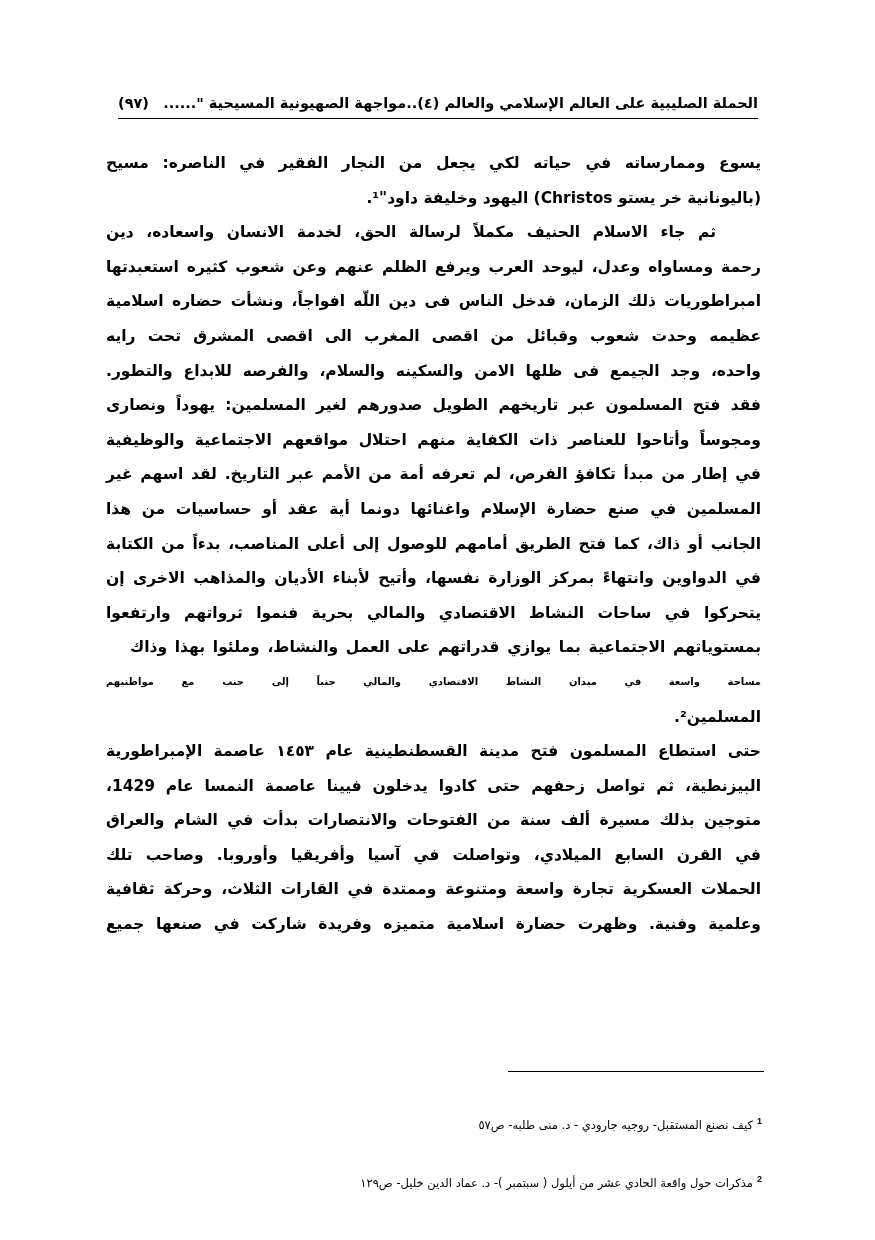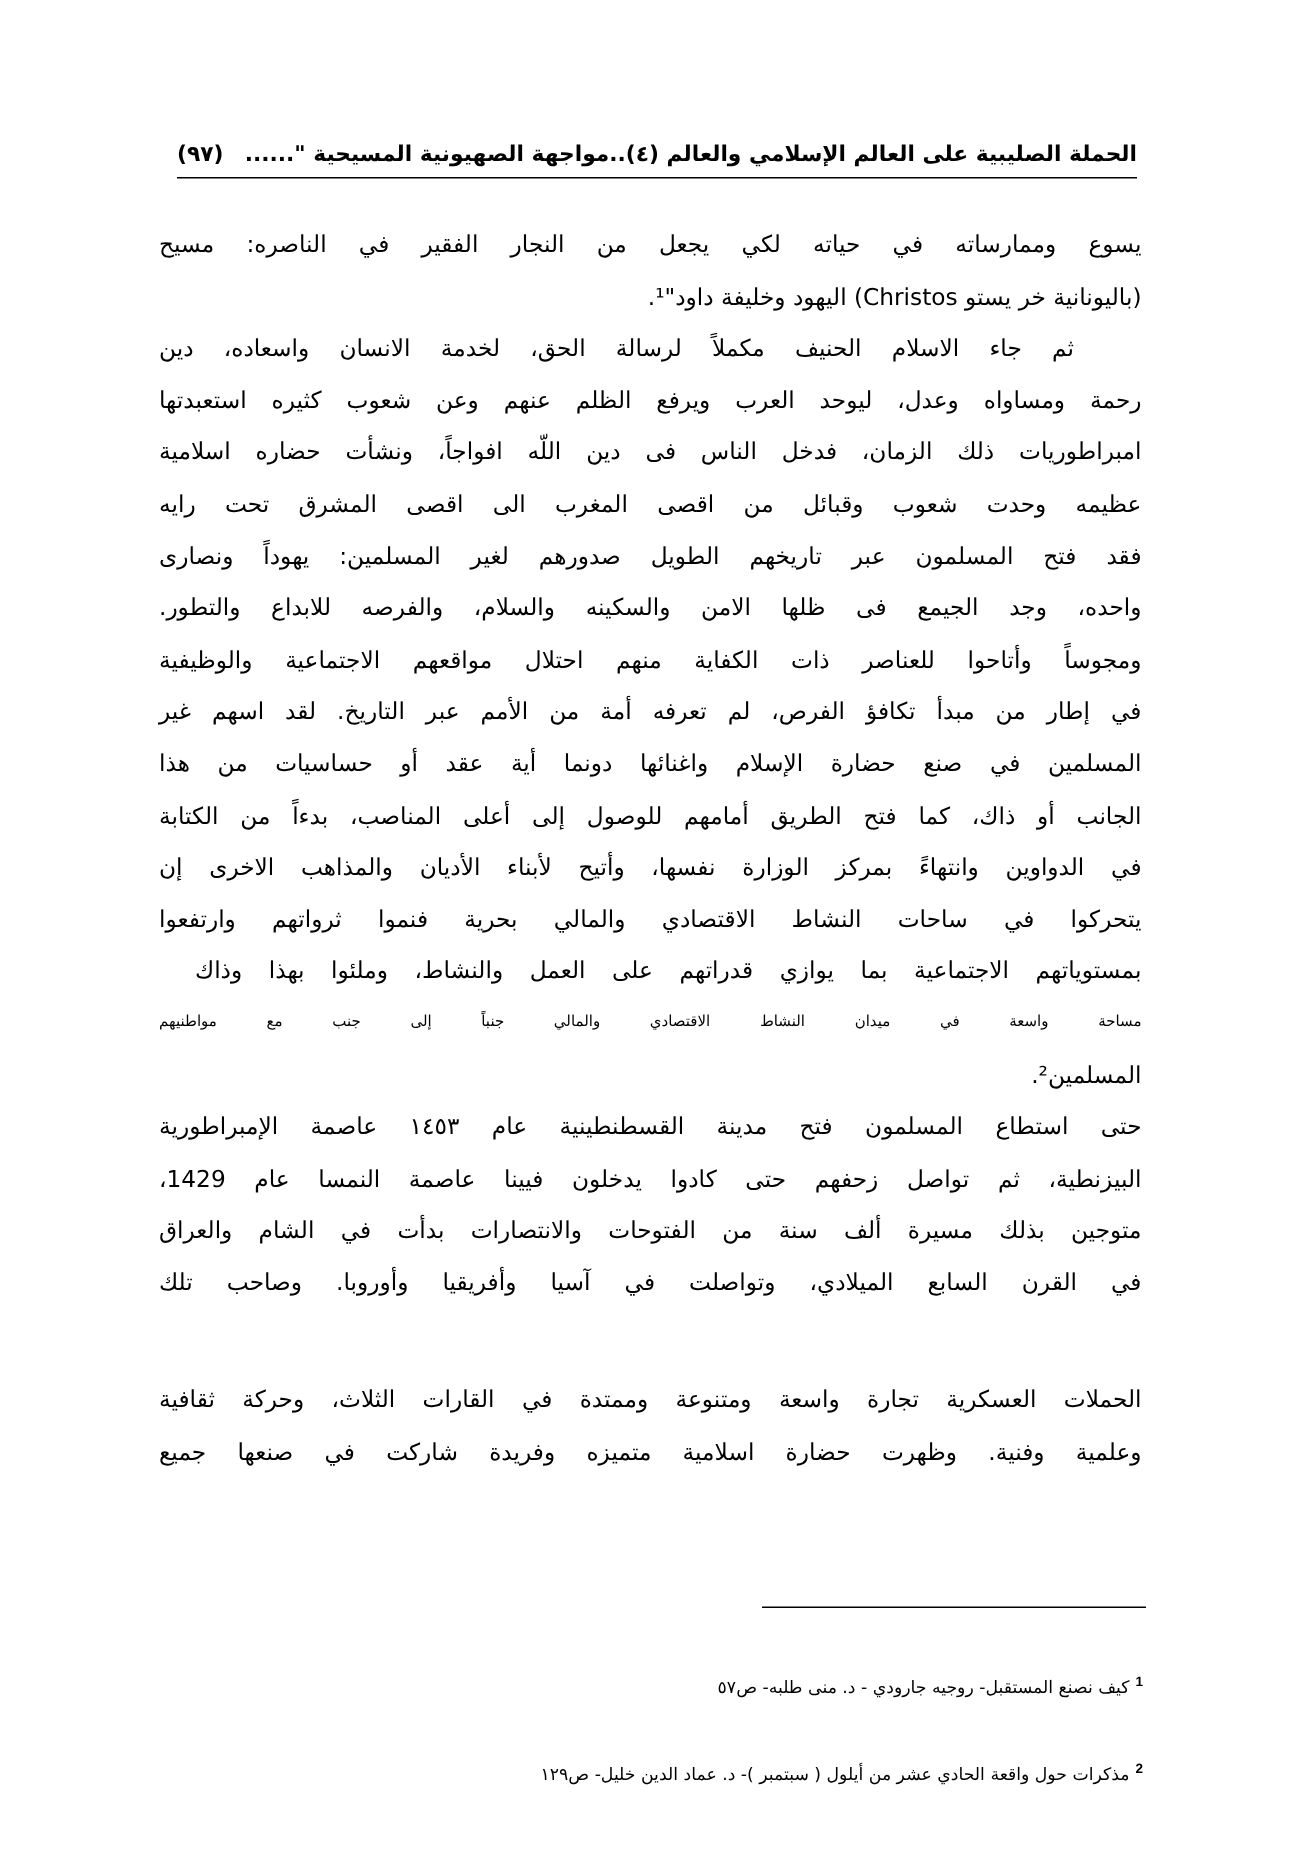--- a/index.html
+++ b/index.html
@@ -12,21 +12,21 @@
     display: flex; justify-content: space-between; align-items: center; white-space: nowrap;
   }
   .header .title { }
   .header .pnum { direction: rtl; }
   .body {
     position: absolute; left: 106px; top: 146px; width: 655px;
     direction: rtl; text-align: justify; text-align-last: right;
     font-family: "DejaVu Sans", sans-serif; font-size: 15.5px; line-height: 34.6px;
   }
   .body p { margin: 0; }
-  .body .line { display: block; text-align: justify; text-align-last: justify; white-space: nowrap; }
+  .body .line { display: block; text-align: justify; text-align-last: justify; white-space: nowrap; font-weight: bold; }
   .body .line.last { text-align-last: right; }
   .rule {
     position: absolute; left: 508px; top: 1071px; width: 256px; height: 0;
     border-top: 1px solid #000;
   }
   .footnotes {
     position: absolute; left: 200px; top: 1078px; width: 562px;
     direction: rtl; font-family: "DejaVu Sans", sans-serif; font-size: 11.5px; line-height: 22px;
   }
   .footnotes .fn-item { white-space: nowrap; margin-top: 32px; }
@@ -45,38 +45,38 @@
   <div class="body">
     <p>
       <span class="line" style="font-size: 15.5px;">يسوع وممارساته في حياته لكي يجعل من النجار الفقير في الناصره: مسيح</span>
       <span class="line last" style="font-size: 15.5px;">(باليونانية خر يستو Christos) اليهود وخليفة داود"¹.</span>
     </p>
     <p>
       <span class="line" style="padding-right: 45px; font-size: 15.5px;">ثم جاء الاسلام الحنيف مكملاً لرسالة الحق، لخدمة الانسان واسعاده، دين</span>
       <span class="line" style="font-size: 15.5px;">رحمة ومساواه وعدل، ليوحد العرب ويرفع الظلم عنهم وعن شعوب كثيره استعبدتها</span>
       <span class="line" style="font-size: 15.5px;">امبراطوريات ذلك الزمان، فدخل الناس فى دين اللّه افواجاً، ونشأت حضاره اسلامية</span>
       <span class="line" style="font-size: 15.5px;">عظيمه وحدت شعوب وقبائل من اقصى المغرب الى اقصى المشرق تحت رايه</span>
+      <span class="line" style="font-size: 15.5px;">واحده، وجد الجيمع فى ظلها الامن والسكينه والسلام، والفرصه للابداع والتطور.</span>
       <span class="line" style="font-size: 15.5px;">فقد فتح المسلمون عبر تاريخهم الطويل صدورهم لغير المسلمين: يهوداً ونصارى</span>
-      <span class="line" style="font-size: 15.5px;">واحده، وجد الجيمع فى ظلها الامن والسكينه والسلام، والفرصه للابداع والتطور.</span>
       <span class="line" style="font-size: 15.5px;">ومجوساً وأتاحوا للعناصر ذات الكفاية منهم احتلال مواقعهم الاجتماعية والوظيفية</span>
       <span class="line" style="font-size: 15.5px;">في إطار من مبدأ تكافؤ الفرص، لم تعرفه أمة من الأمم عبر التاريخ. لقد اسهم غير</span>
       <span class="line" style="font-size: 15.5px;">المسلمين في صنع حضارة الإسلام واغنائها دونما أية عقد أو حساسيات من هذا</span>
       <span class="line" style="font-size: 15.5px;">الجانب أو ذاك، كما فتح الطريق أمامهم للوصول إلى أعلى المناصب، بدءاً من الكتابة</span>
       <span class="line" style="font-size: 15.5px;">في الدواوين وانتهاءً بمركز الوزارة نفسها، وأتيح لأبناء الأديان والمذاهب الاخرى إن</span>
       <span class="line" style="font-size: 15.5px;">يتحركوا في ساحات النشاط الاقتصادي والمالي بحرية فنموا ثرواتهم وارتفعوا</span>
       <span class="line" style="font-size: 15.5px; margin-left: 24px;">بمستوياتهم الاجتماعية بما يوازي قدراتهم على العمل والنشاط، وملئوا بهذا وذاك</span>
       <span class="line" style="font-size: 10px;">مساحة واسعة في ميدان النشاط الاقتصادي والمالي جنباً إلى جنب مع مواطنيهم</span>
       <span class="line last" style="font-size: 15.5px;">المسلمين².</span>
     </p>
     <p>
       <span class="line" style="font-size: 15.5px;">حتى استطاع المسلمون فتح مدينة القسطنطينية عام ١٤٥٣ عاصمة الإمبراطورية</span>
       <span class="line" style="font-size: 15.5px;">البيزنطية، ثم تواصل زحفهم حتى كادوا يدخلون فيينا عاصمة النمسا عام 1429،</span>
       <span class="line" style="font-size: 15.5px;">متوجين بذلك مسيرة ألف سنة من الفتوحات والانتصارات بدأت في الشام والعراق</span>
       <span class="line" style="font-size: 15.5px;">في القرن السابع الميلادي، وتواصلت في آسيا وأفريقيا وأوروبا. وصاحب تلك</span>
-      <span class="line" style="font-size: 15.5px; margin-top: 44px;">الحملات العسكرية تجارة واسعة ومتنوعة وممتدة في القارات الثلاث، وحركة ثقافية</span>
+      <span class="line" style="font-size: 15.5px;">الحملات العسكرية تجارة واسعة ومتنوعة وممتدة في القارات الثلاث، وحركة ثقافية</span>
       <span class="line" style="font-size: 15.5px;">وعلمية وفنية. وظهرت حضارة اسلامية متميزه وفريدة شاركت في صنعها جميع</span>
     </p>
   </div>
 
   <div class="rule"></div>
 
   <div class="footnotes">
     <div class="fn-item">
       <span class="fn-num">1</span><span>كيف نصنع المستقبل- روجيه جارودي - د. منى طلبه- ص٥٧</span>
     </div>

